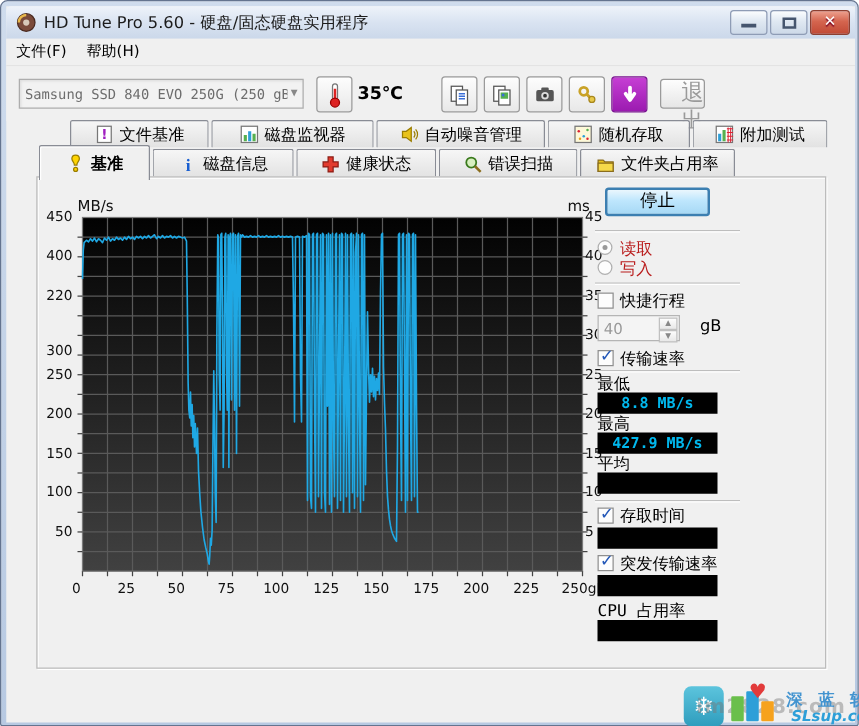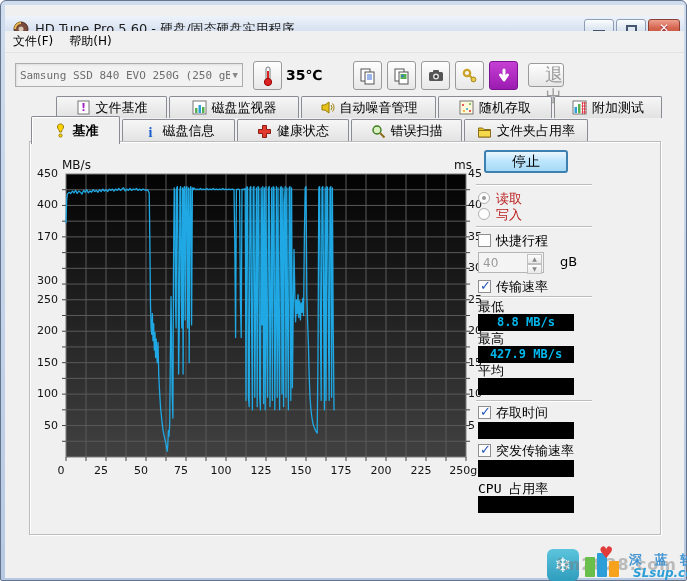--- a/index.html
+++ b/index.html
@@ -9,21 +9,21 @@
   
   .frame { position:absolute; inset:0; width:687px; height:581px;
     background:linear-gradient(#cfdced,#b7c9e2); border:1px solid #64748f;
     border-radius:6px 6px 2px 2px; }
   .window { position:absolute; left:4px; top:4px; width:679px; height:573px;
     background:#f0f0f0; }
 
   
   .titlebar { position:absolute; left:0; top:0; width:679px; height:26px;
     background:linear-gradient(#eef3fa,#d9e3f1 50%,#cbd8ea);
-    display:flex; align-items:center; border-radius:4px 4px 0 0;margin-top:11px; }
+    display:flex; align-items:center; border-radius:4px 4px 0 0; }
   .app-icon { width:16px; height:16px; margin:0 6px 0 8px; }
   .title-text { font-size:13px; color:#1c1c1c; }
   .winbtns { position:absolute; right:4px; top:3px; display:flex; gap:2px; }
   .wbtn { width:30px; height:20px; border:1px solid #8e9cb5; border-radius:3px;
     background:linear-gradient(#fbfdfe,#dfe8f2 45%,#cdd9e8); position:relative; }
   .wbtn.close { width:32px; background:linear-gradient(#eda08e,#d4654f 45%,#c14a36); border-color:#8c3f31; }
   .wbtn .dash { position:absolute; left:8px; bottom:5px; width:12px; height:3px; background:#45556e; }
   .wbtn .sq { position:absolute; left:9px; top:5px; width:11px; height:9px; border:2px solid #45556e; }
   .wbtn .x { position:absolute; left:0; top:1px; width:100%; text-align:center; color:#fff; font-weight:bold; font-size:12px; text-shadow:0 1px 1px #702; }
 
@@ -374,21 +374,21 @@
             <line x1="-4" y1="31.444444444444443" x2="0" y2="31.444444444444443" stroke="#444"></line>
             <line x1="400" y1="31.444444444444443" x2="404" y2="31.444444444444443" stroke="#444"></line>
             <line x1="-4" y1="15.722222222222221" x2="0" y2="15.722222222222221" stroke="#444"></line>
             <line x1="400" y1="15.722222222222221" x2="404" y2="15.722222222222221" stroke="#444"></line>
             <polyline points="0.0,49.1 0.6,26.4 1.3,20.1 3.2,18.2 4.8,19.5 6.4,17.0 8.0,18.9 9.6,16.4 11.2,19.5 12.8,17.0 14.4,18.2 16.0,20.1 17.6,16.4 19.2,18.2 20.8,15.7 22.4,18.9 24.0,17.0 25.6,18.2 27.2,15.7 28.8,17.6 30.4,16.4 32.0,18.2 33.6,15.7 35.2,17.6 36.8,15.1 38.4,17.0 40.0,15.7 41.6,17.6 43.2,15.1 44.8,16.4 46.4,15.1 48.0,17.0 49.6,15.1 51.2,16.4 52.8,14.5 54.4,16.4 56.0,15.1 57.6,13.8 59.2,17.0 60.8,15.1 62.4,16.4 64.0,14.5 65.6,16.4 67.2,15.1 68.8,15.7 70.4,14.5 72.0,16.4 73.6,15.1 75.2,16.4 76.8,15.1 78.4,15.7 80.0,16.4 81.6,15.7 83.2,18.9 83.8,62.9 84.5,132.1 85.1,154.1 85.8,160.4 86.4,139.6 87.0,166.7 87.7,149.7 88.3,176.1 89.0,158.5 89.6,183.6 90.2,164.8 91.2,188.7 92.0,168.5 92.8,202.5 93.8,221.4 94.7,235.2 96.0,247.8 97.3,257.8 98.6,264.1 99.8,269.2 100.8,275.5 101.3,277.3 101.8,270.4 102.4,256.6 103.0,262.2 103.7,250.3 104.3,188.7 105.0,122.6 105.6,164.8 106.2,221.4 106.9,244.0 107.5,94.3 108.2,13.8 108.8,16.4 109.4,125.8 110.1,154.1 110.7,13.8 111.4,12.6 112.0,75.5 112.6,200.0 113.3,152.2 113.9,15.7 114.6,12.6 115.2,119.5 115.8,154.1 116.5,13.8 117.1,200.0 117.8,15.7 118.4,12.6 119.2,145.9 120.0,13.8 120.8,12.6 121.6,154.1 122.4,13.8 123.2,188.7 124.0,15.1 124.8,12.6 125.6,150.9 126.4,13.8 127.2,15.7 128.0,13.8 129.6,15.7 131.2,15.1 132.8,15.7 134.4,14.5 136.0,15.7 137.6,15.1 139.2,15.7 140.8,14.5 142.4,15.7 144.0,15.1 145.6,15.7 147.2,14.5 148.8,15.7 150.4,15.1 152.0,15.7 153.6,15.1 155.2,15.7 156.8,14.5 158.4,15.7 160.0,15.1 161.6,15.7 163.2,15.1 164.8,15.7 166.4,15.1 168.0,15.7 168.8,69.2 169.6,163.5 170.4,15.7 172.0,15.1 173.6,15.7 174.4,125.8 175.2,163.5 176.0,15.1 177.6,15.7 179.2,14.5 180.0,226.4 180.8,12.6 181.6,13.8 182.4,223.3 183.2,232.7 184.0,13.8 184.8,12.6 185.6,150.9 186.4,235.8 187.2,13.8 188.0,12.6 188.8,223.3 189.6,122.6 190.4,13.8 191.2,232.7 192.0,12.6 192.8,13.8 193.6,220.1 194.4,235.8 195.2,13.8 196.0,150.9 196.8,12.6 197.6,229.5 198.4,13.8 199.2,235.8 200.0,12.6 200.8,166.7 201.6,223.3 202.4,13.8 203.2,12.6 204.0,232.7 204.8,122.6 205.6,13.8 206.4,226.4 207.2,12.6 208.0,13.8 208.8,235.8 209.6,150.9 210.4,12.6 211.2,223.3 212.0,13.8 212.8,166.7 213.6,235.8 214.4,13.8 215.2,12.6 216.0,220.1 216.8,13.8 217.6,232.7 218.4,28.3 219.2,12.6 220.0,223.3 220.8,13.8 221.6,154.1 222.4,235.8 223.2,13.8 224.0,12.6 224.8,226.4 225.6,13.8 226.4,213.8 227.2,138.4 228.0,75.5 228.8,119.5 229.6,147.8 230.4,125.8 231.2,139.6 232.0,120.7 232.8,143.4 233.6,127.0 234.4,145.9 235.2,128.9 236.0,138.4 236.8,124.5 237.6,141.5 238.4,59.7 239.2,13.8 240.0,12.6 240.8,119.5 241.6,147.8 242.4,169.8 243.2,202.5 244.0,223.3 244.8,233.9 245.6,241.5 246.4,246.5 247.2,250.3 248.0,252.8 248.8,254.7 249.6,256.6 250.4,257.8 251.2,259.1 252.0,182.4 252.8,13.8 253.6,12.6 254.4,154.1 255.2,226.4 256.0,13.8 256.8,12.6 257.6,122.6 258.4,235.8 259.2,13.8 260.0,226.4 260.8,12.6 261.6,13.8 262.4,154.1 263.2,226.4 264.0,13.8 264.8,12.6 265.6,223.3 266.4,13.8 267.2,150.9 268.0,235.8 268.8,235.2" fill="none" stroke="#1fa8e4" stroke-width="1.3" stroke-linejoin="round"></polyline>
           </svg>
     </div>
     <div id="ylab-left">
           <span class="ylab" style="left: 4px; width: 24px; text-align: right; top: 25px;">450</span>
           <span class="ylab" style="left: 4px; width: 24px; text-align: right; top: 56.4444px;">400</span>
-          <span class="ylab" style="left: 4px; width: 24px; text-align: right; top: 87.8889px;">170</span>
+          <span class="ylab" style="left: 4px; width: 24px; text-align: right; top: 87.8889px;">220</span>
           <span class="ylab" style="left: 4px; width: 24px; text-align: right; top: 132px;">300</span>
           <span class="ylab" style="left: 4px; width: 24px; text-align: right; top: 150.778px;">250</span>
           <span class="ylab" style="left: 4px; width: 24px; text-align: right; top: 182.222px;">200</span>
           <span class="ylab" style="left: 4px; width: 24px; text-align: right; top: 213.667px;">150</span>
           <span class="ylab" style="left: 4px; width: 24px; text-align: right; top: 245.111px;">100</span>
           <span class="ylab" style="left: 4px; width: 24px; text-align: right; top: 276.556px;">50</span>
         </div>
     <div id="ylab-right">
           <span class="ylab" style="left: 438px; top: 25px;">45</span>
           <span class="ylab" style="left: 438px; top: 56.4444px;">40</span>

